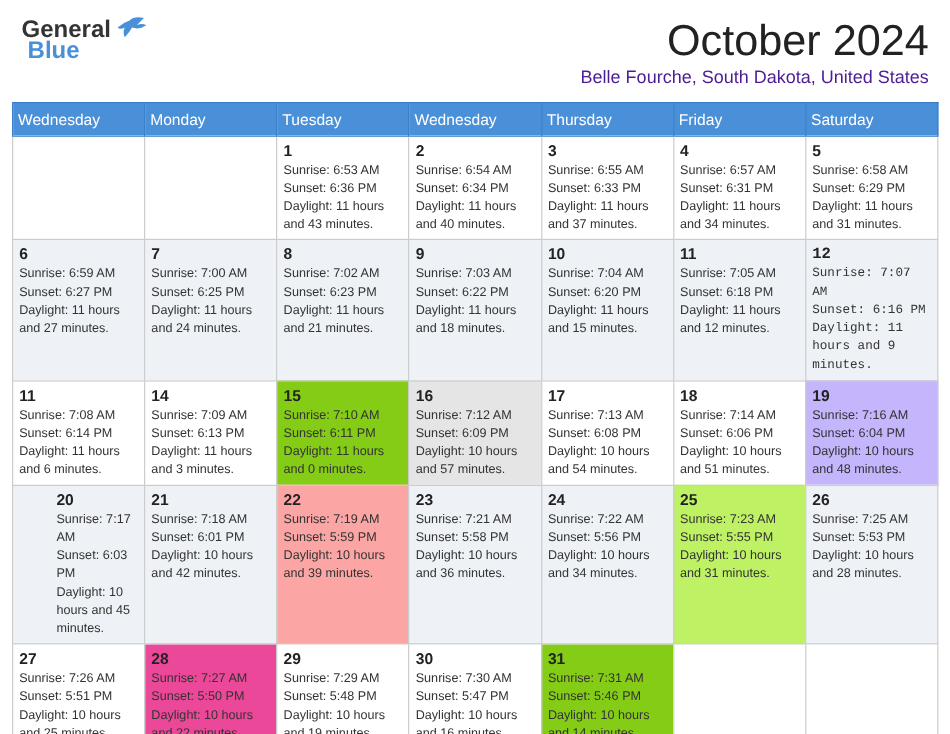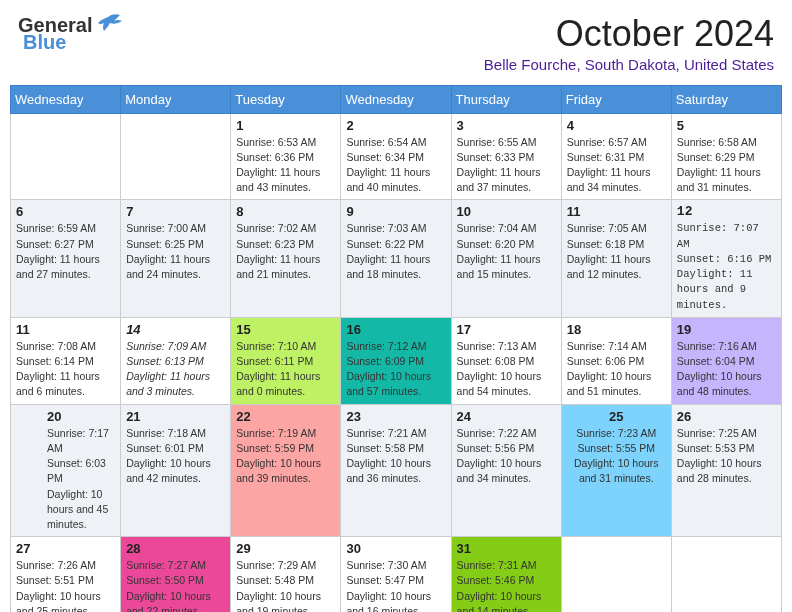--- a/index.html
+++ b/index.html
@@ -165,29 +165,29 @@
         <td style="background: rgb(238, 242, 247); font-family: Liberation Mono, monospace;">
           <span class="day-num">12</span>
           <div class="day-info">Sunrise: 7:07 AM<br>Sunset: 6:16 PM<br>Daylight: 11 hours and 9 minutes.</div>
         </td>
       </tr>
       <tr>
         <td style="background: rgb(255, 255, 255);">
           <span class="day-num">11</span>
           <div class="day-info">Sunrise: 7:08 AM<br>Sunset: 6:14 PM<br>Daylight: 11 hours and 6 minutes.</div>
         </td>
-        <td style="background: rgb(255, 255, 255); font-style: italic;">
+        <td style="background: rgb(255, 255, 255);">
           <span class="day-num">14</span>
           <div class="day-info">Sunrise: 7:09 AM<br>Sunset: 6:13 PM<br>Daylight: 11 hours and 3 minutes.</div>
         </td>
-        <td style="background: #bef264;">
+        <td style="background: #84cc16;">
           <span class="day-num">15</span>
           <div class="day-info">Sunrise: 7:10 AM<br>Sunset: 6:11 PM<br>Daylight: 11 hours and 0 minutes.</div>
         </td>
-        <td style="background: #14b8a6;">
+        <td style="background: #e5e5e5;">
           <span class="day-num">16</span>
           <div class="day-info">Sunrise: 7:12 AM<br>Sunset: 6:09 PM<br>Daylight: 10 hours and 57 minutes.</div>
         </td>
         <td style="background: rgb(255, 255, 255);">
           <span class="day-num">17</span>
           <div class="day-info">Sunrise: 7:13 AM<br>Sunset: 6:08 PM<br>Daylight: 10 hours and 54 minutes.</div>
         </td>
         <td style="background: rgb(255, 255, 255);">
           <span class="day-num">18</span>
           <div class="day-info">Sunrise: 7:14 AM<br>Sunset: 6:06 PM<br>Daylight: 10 hours and 51 minutes.</div>
@@ -211,21 +211,21 @@
           <div class="day-info">Sunrise: 7:19 AM<br>Sunset: 5:59 PM<br>Daylight: 10 hours and 39 minutes.</div>
         </td>
         <td style="background: rgb(238, 242, 247);">
           <span class="day-num">23</span>
           <div class="day-info">Sunrise: 7:21 AM<br>Sunset: 5:58 PM<br>Daylight: 10 hours and 36 minutes.</div>
         </td>
         <td style="background: rgb(238, 242, 247);">
           <span class="day-num">24</span>
           <div class="day-info">Sunrise: 7:22 AM<br>Sunset: 5:56 PM<br>Daylight: 10 hours and 34 minutes.</div>
         </td>
-        <td style="background: #7dd3fc; text-align: center;">
+        <td style="background: #bef264;">
           <span class="day-num">25</span>
           <div class="day-info">Sunrise: 7:23 AM<br>Sunset: 5:55 PM<br>Daylight: 10 hours and 31 minutes.</div>
         </td>
         <td style="background: rgb(238, 242, 247);">
           <span class="day-num">26</span>
           <div class="day-info">Sunrise: 7:25 AM<br>Sunset: 5:53 PM<br>Daylight: 10 hours and 28 minutes.</div>
         </td>
       </tr>
       <tr>
         <td style="background: rgb(255, 255, 255);">

